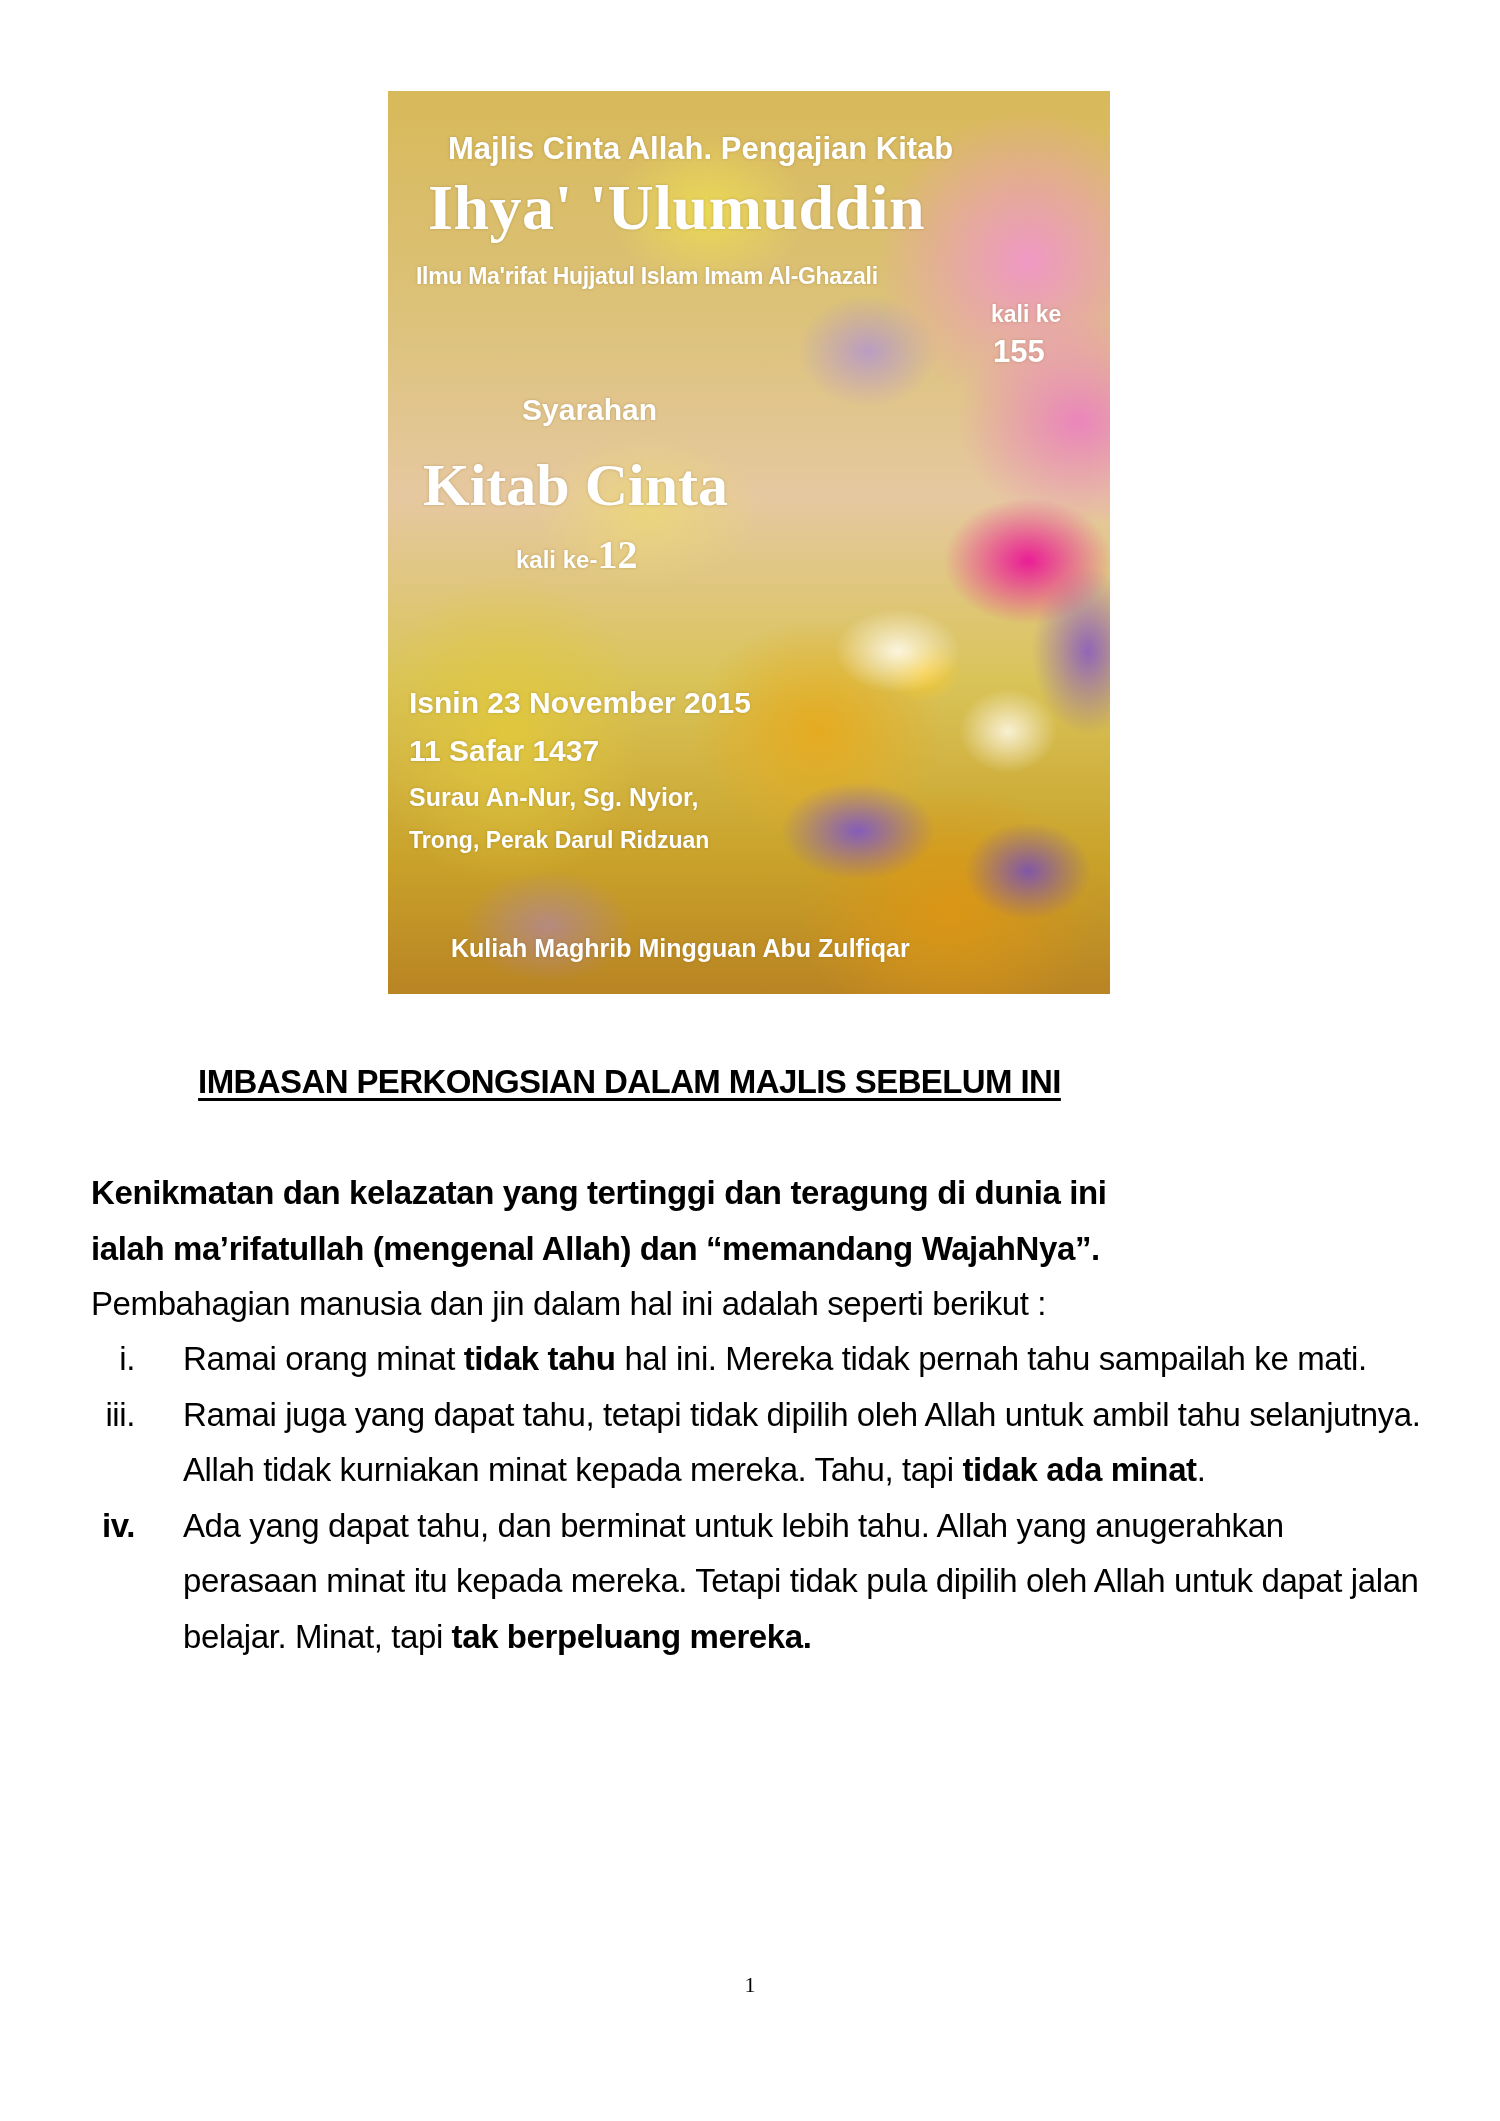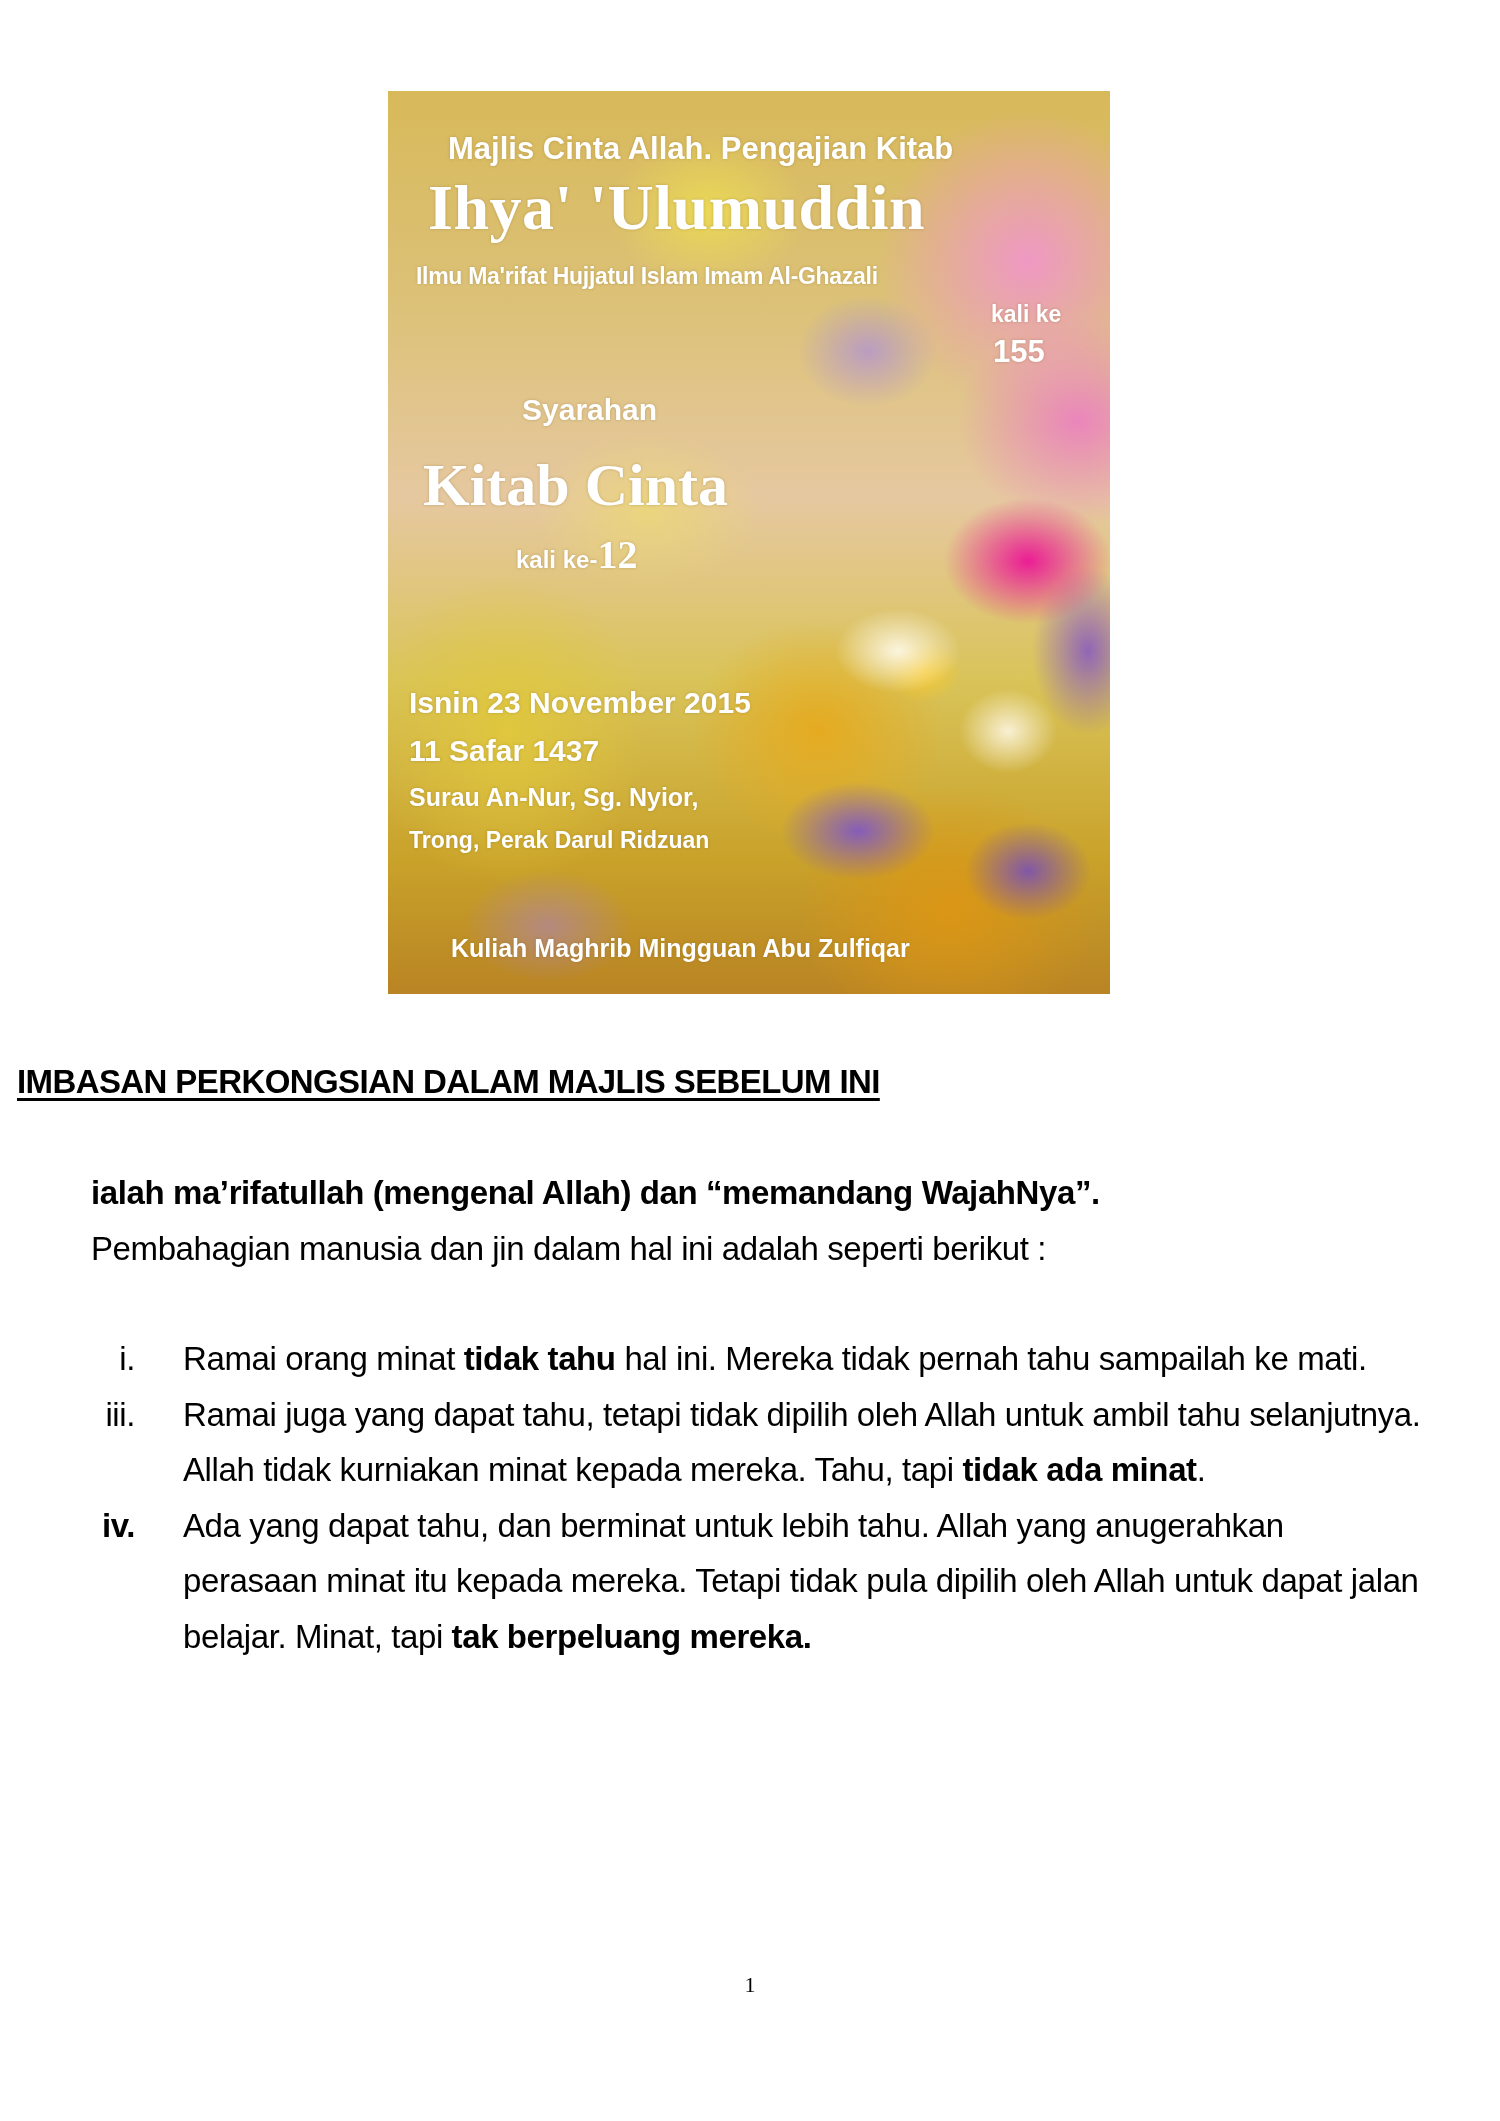--- a/index.html
+++ b/index.html
@@ -69,23 +69,24 @@
     .p-kali2 .big { font-size: 40px; font-family: Liberation Serif, serif; }
     .p-date  { left: 21px;  top: 595px; font-size: 30px; }
     .p-hijri { left: 21px;  top: 643px; font-size: 30px; }
     .p-loc1  { left: 21px;  top: 692px; font-size: 25px; text-align: center; }
     .p-loc2  { left: 21px;  top: 736px; font-size: 23px; }
     .p-footer { left: 63px; top: 843px; font-size: 25px; }
 
     
     .heading {
       position: absolute;
-      left: 17px;
+      left: 0;
       width: 1259px;
       top: 1063px;
+      text-align: center;
       font-family: "Liberation Sans", "DejaVu Sans", sans-serif;
       font-weight: bold;
       font-size: 33px;
       letter-spacing: -0.6px;
       text-decoration: underline;
       text-decoration-thickness: 3px;
       text-underline-offset: 5px;
     }
     .intro {
       position: absolute;
@@ -155,20 +156,21 @@
   <div class="poster-text pt-sans p-date">Isnin 23 November 2015</div>
   <div class="poster-text pt-sans p-hijri">11 Safar 1437</div>
   <div class="poster-text pt-sans p-loc1">Surau An-Nur, Sg. Nyior,</div>
   <div class="poster-text pt-sans p-loc2">Trong, Perak Darul Ridzuan</div>
   <div class="poster-text pt-sans p-footer">Kuliah Maghrib Mingguan Abu Zulfiqar</div>
 </div>
 
 <div class="heading">IMBASAN PERKONGSIAN DALAM MAJLIS SEBELUM INI</div>
 
 <div class="intro">
+  <span class="bold-line">Kenikmatan dan kelazatan yang tertinggi dan teragung di dunia ini</span>
   <span class="bold-line">ialah ma’rifatullah (mengenal Allah) dan “memandang WajahNya”.</span>
   <span class="plain-line">Pembahagian manusia dan jin dalam hal ini adalah seperti berikut :</span>
 </div>
 
 <ol class="list">
   <li class="list-item">
     <span class="marker">i.</span>
     <span>Ramai orang minat </span><span class="b">tidak tahu</span><span> hal ini. Mereka tidak pernah tahu sampailah ke mati.</span>
   </li>
   <li class="list-item">

